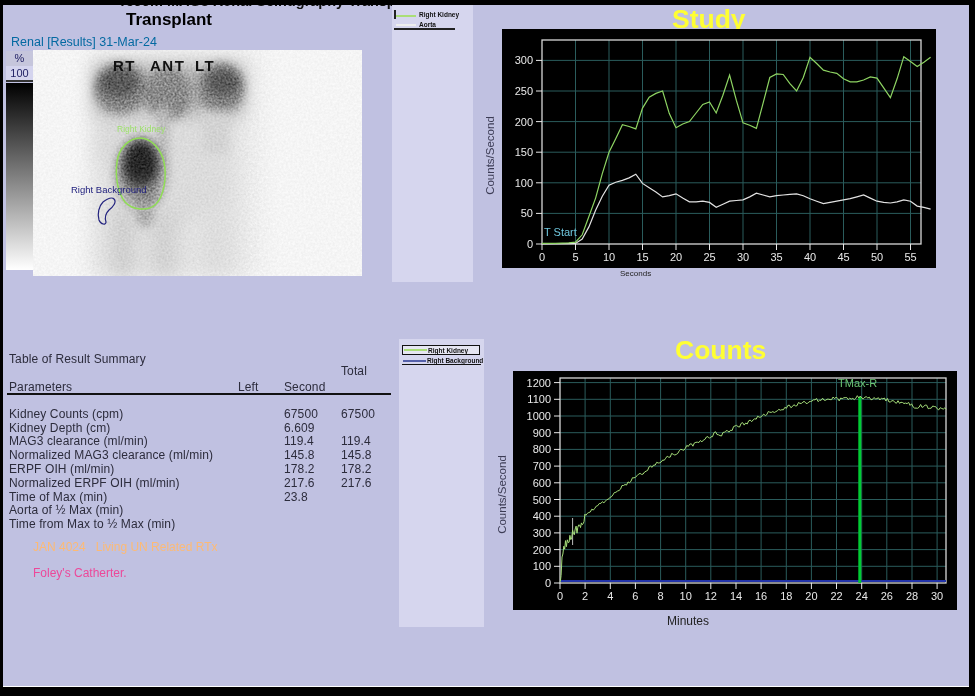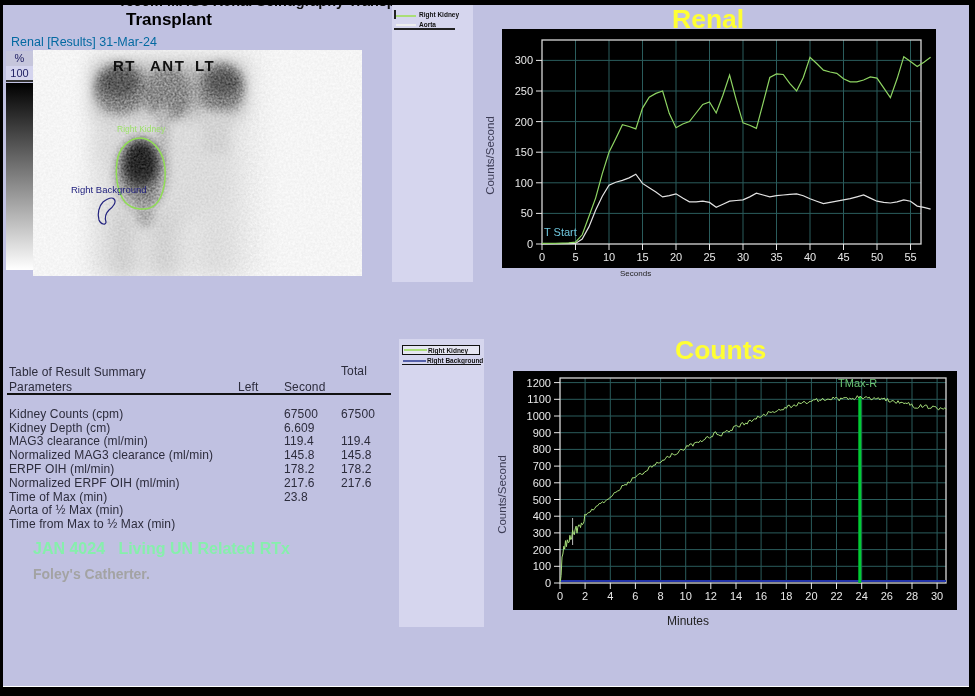--- a/index.html
+++ b/index.html
@@ -94,21 +94,21 @@
 
 <div class="abs" style="left:392px;top:5px;width:81px;height:277px;background:#d6d6ee">
  <div class="abs" style="left:1.5px;top:5px;width:2px;height:9px;background:#222"></div>
  <div class="abs" style="left:4px;top:9.5px;width:20px;height:2px;background:#aade77"></div>
  <div class="leg" style="left:27px;top:6px">Right Kidney</div>
  <div class="abs" style="left:4px;top:19px;width:20px;height:2px;background:#eeeeee"></div>
  <div class="leg" style="left:27px;top:15.5px">Aorta</div>
  <div class="abs" style="left:1.5px;top:23px;width:61px;height:1.5px;background:#222"></div>
 </div>
 
-<div class="abs" style="left:672px;top:4px;font-size:26.5px;font-weight:bold;color:#ffff33">Renal</div>
+<div class="abs" style="left:672px;top:4px;font-size:26.5px;font-weight:bold;color:#ffff33">Study</div>
 <div class="abs" style="left:502px;top:29px;width:434px;height:239px;background:#000">
     <svg width="434" height="239" style="position:absolute;left:0;top:0">
       <rect x="0" y="0" width="434" height="239" fill="#000000"></rect>
       <g stroke="#2a5c5c" stroke-width="1">
         <line x1="73.5" y1="11" x2="73.5" y2="215"></line>
         <line x1="107.0" y1="11" x2="107.0" y2="215"></line>
         <line x1="140.5" y1="11" x2="140.5" y2="215"></line>
         <line x1="174.0" y1="11" x2="174.0" y2="215"></line>
         <line x1="207.5" y1="11" x2="207.5" y2="215"></line>
         <line x1="241.0" y1="11" x2="241.0" y2="215"></line>
@@ -168,21 +168,21 @@
         <text x="408.5" y="232" text-anchor="middle">55</text>
       </g>
       <text x="42" y="207" fill="#6fc6dd" font-family="Liberation Sans, sans-serif" font-size="11">T Start</text>
       <polyline points="40.0,215.0 73.5,214.4 80.2,210.1 86.9,197.9 93.6,181.3 100.3,167.3 107.0,156.2 113.7,153.2 120.4,151.4 127.1,148.9 133.8,145.2 140.5,154.4 147.2,158.7 153.9,163.0 160.6,167.9 167.3,166.7 174.0,164.8 180.7,169.1 187.4,172.8 194.1,172.8 200.8,172.2 207.5,173.4 214.2,178.3 220.9,175.2 227.6,172.2 234.3,171.5 241.0,170.9 247.7,167.9 254.4,164.2 261.1,166.0 267.8,167.9 274.5,166.7 281.2,166.0 287.9,165.4 294.6,164.8 301.3,166.7 308.0,169.7 314.7,172.2 321.4,174.6 328.1,173.4 334.8,172.2 341.5,170.9 348.2,169.7 354.9,167.9 361.6,166.0 368.3,169.1 375.0,172.2 381.7,173.4 388.4,174.0 395.1,172.8 401.8,170.9 408.5,172.2 415.2,177.1 421.9,178.3 428.6,180.1" fill="none" stroke="#e2e2e2" stroke-width="1.2"></polyline>
       <polyline points="40.0,214.4 53.4,214.4 66.8,213.8 73.5,213.2 80.2,205.8 86.9,187.5 93.6,169.1 100.3,144.6 107.0,123.2 113.7,109.7 120.4,95.7 127.1,97.5 133.8,99.9 140.5,79.1 147.2,68.1 153.9,64.4 160.6,62.0 167.3,84.6 174.0,98.7 180.7,95.0 187.4,92.6 194.1,84.0 200.8,75.5 207.5,73.0 214.2,84.0 220.9,66.3 227.6,46.1 234.3,71.2 241.0,93.8 247.7,96.3 254.4,99.3 261.1,74.2 267.8,48.5 274.5,44.9 281.2,45.5 287.9,54.7 294.6,62.0 301.3,48.5 308.0,28.3 314.7,34.5 321.4,41.2 328.1,43.0 334.8,44.3 341.5,49.8 348.2,52.8 354.9,52.8 361.6,51.0 368.3,47.9 375.0,49.1 381.7,58.9 388.4,68.7 395.1,49.8 401.8,27.7 408.5,32.6 415.2,37.5 421.9,33.2 428.6,28.3" fill="none" stroke="#8ed463" stroke-width="1.2"></polyline>
     </svg>
   </div>
 <div class="abs" style="left:445px;top:149px;width:90px;height:13px;font-size:11.5px;color:#3c3c55;text-align:center;transform:rotate(-90deg)">Counts/Second</div>
 <div class="abs" style="left:620px;top:269px;font-size:8px;color:#222">Seconds</div>
 
-<div class="t" style="left:9px;top:365px">Table of Result Summary</div>
+<div class="t" style="left:9px;top:352px">Table of Result Summary</div>
 <div class="t" style="left:9px;top:380px">Parameters</div>
 <div class="t" style="left:238px;top:380px">Left</div>
 <div class="t" style="left:284px;top:380px">Second</div>
 <div class="t" style="left:341px;top:364px">Total</div>
 <div class="abs" style="left:7px;top:393px;width:384px;height:2px;background:#111"></div>
 <div class="t" style="left:9px;top:407px">Kidney Counts (cpm)</div>
 <div class="t" style="left:284px;top:407px">67500</div>
 <div class="t" style="left:341px;top:407px">67500</div>
 <div class="t" style="left:9px;top:421px">Kidney Depth (cm)</div>
 <div class="t" style="left:284px;top:421px">6.609</div>
@@ -195,22 +195,22 @@
 <div class="t" style="left:9px;top:462px">ERPF OIH (ml/min)</div>
 <div class="t" style="left:284px;top:462px">178.2</div>
 <div class="t" style="left:341px;top:462px">178.2</div>
 <div class="t" style="left:9px;top:476px">Normalized ERPF OIH (ml/min)</div>
 <div class="t" style="left:284px;top:476px">217.6</div>
 <div class="t" style="left:341px;top:476px">217.6</div>
 <div class="t" style="left:9px;top:490px">Time of Max (min)</div>
 <div class="t" style="left:284px;top:490px">23.8</div>
 <div class="t" style="left:9px;top:503px">Aorta of ½ Max (min)</div>
 <div class="t" style="left:9px;top:517px">Time from Max to ½ Max (min)</div>
-<div class="abs" style="left:33px;top:540px;font-size:16px;font-weight:bold;color:#86efac">JAN 4024&nbsp;&nbsp; Living UN Related RTx</div>
-<div class="abs" style="left:33px;top:566px;font-size:14px;font-weight:bold;color:#a3a3a3">Foley's Catherter.</div>
+<div class="abs" style="left:33px;top:540px;font-size:12px;font-weight:normal;color:#fdba74">JAN 4024&nbsp;&nbsp; Living UN Related RTx</div>
+<div class="abs" style="left:33px;top:566px;font-size:12px;font-weight:normal;color:#ec4899">Foley's Catherter.</div>
 
 <div class="abs" style="left:399px;top:339px;width:85px;height:288px;background:#d6d6ee">
  <div class="abs" style="left:3px;top:6px;width:78px;height:9.5px;background:#e6e6f2;border:1px solid #111"></div>
  <div class="abs" style="left:5px;top:10px;width:23px;height:2px;background:#aade77"></div>
  <div class="leg" style="left:29px;top:7.5px">Right Kidney</div>
  <div class="abs" style="left:4px;top:21px;width:23px;height:2px;background:#5560aa"></div>
  <div class="leg" style="left:28px;top:17.5px">Right Background</div>
  <div class="abs" style="left:3px;top:24.5px;width:79px;height:1.5px;background:#111"></div>
 </div>
 

